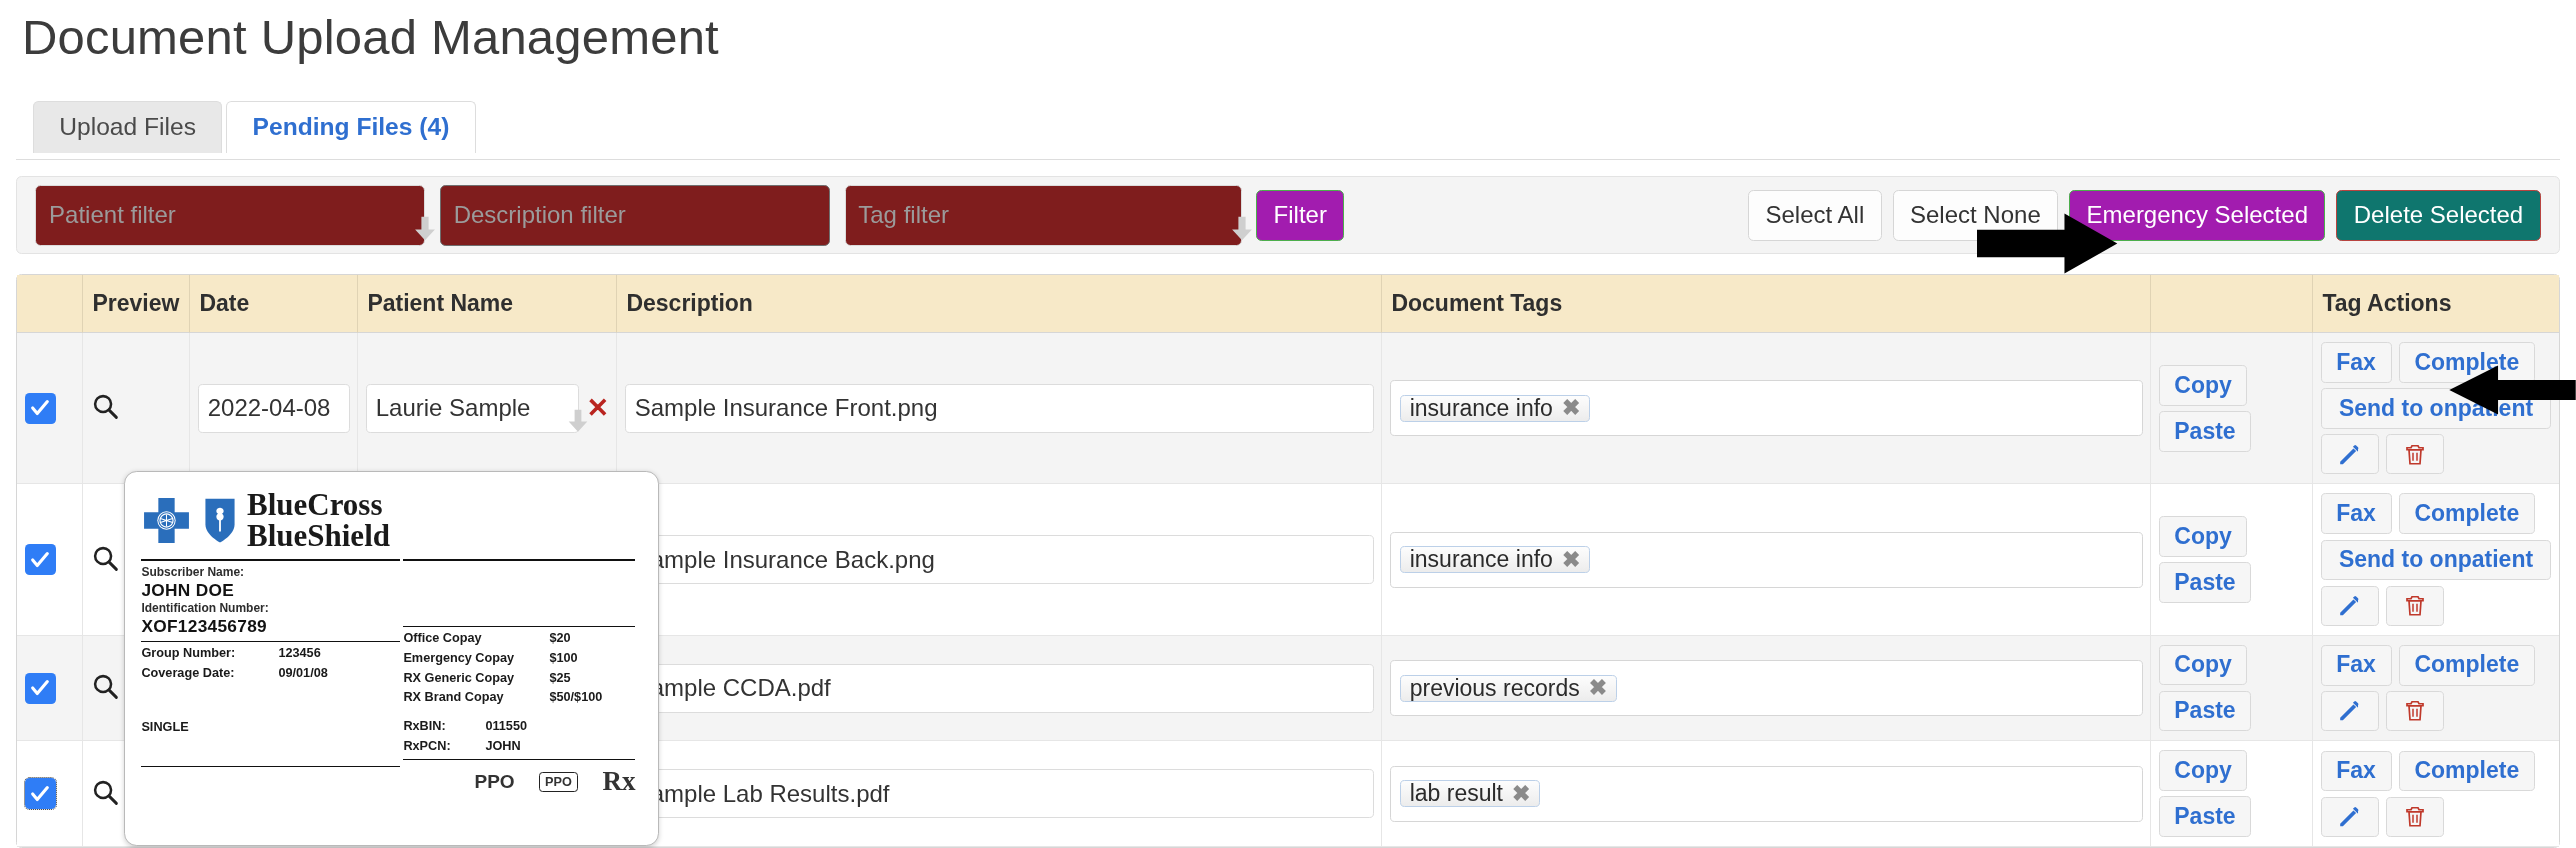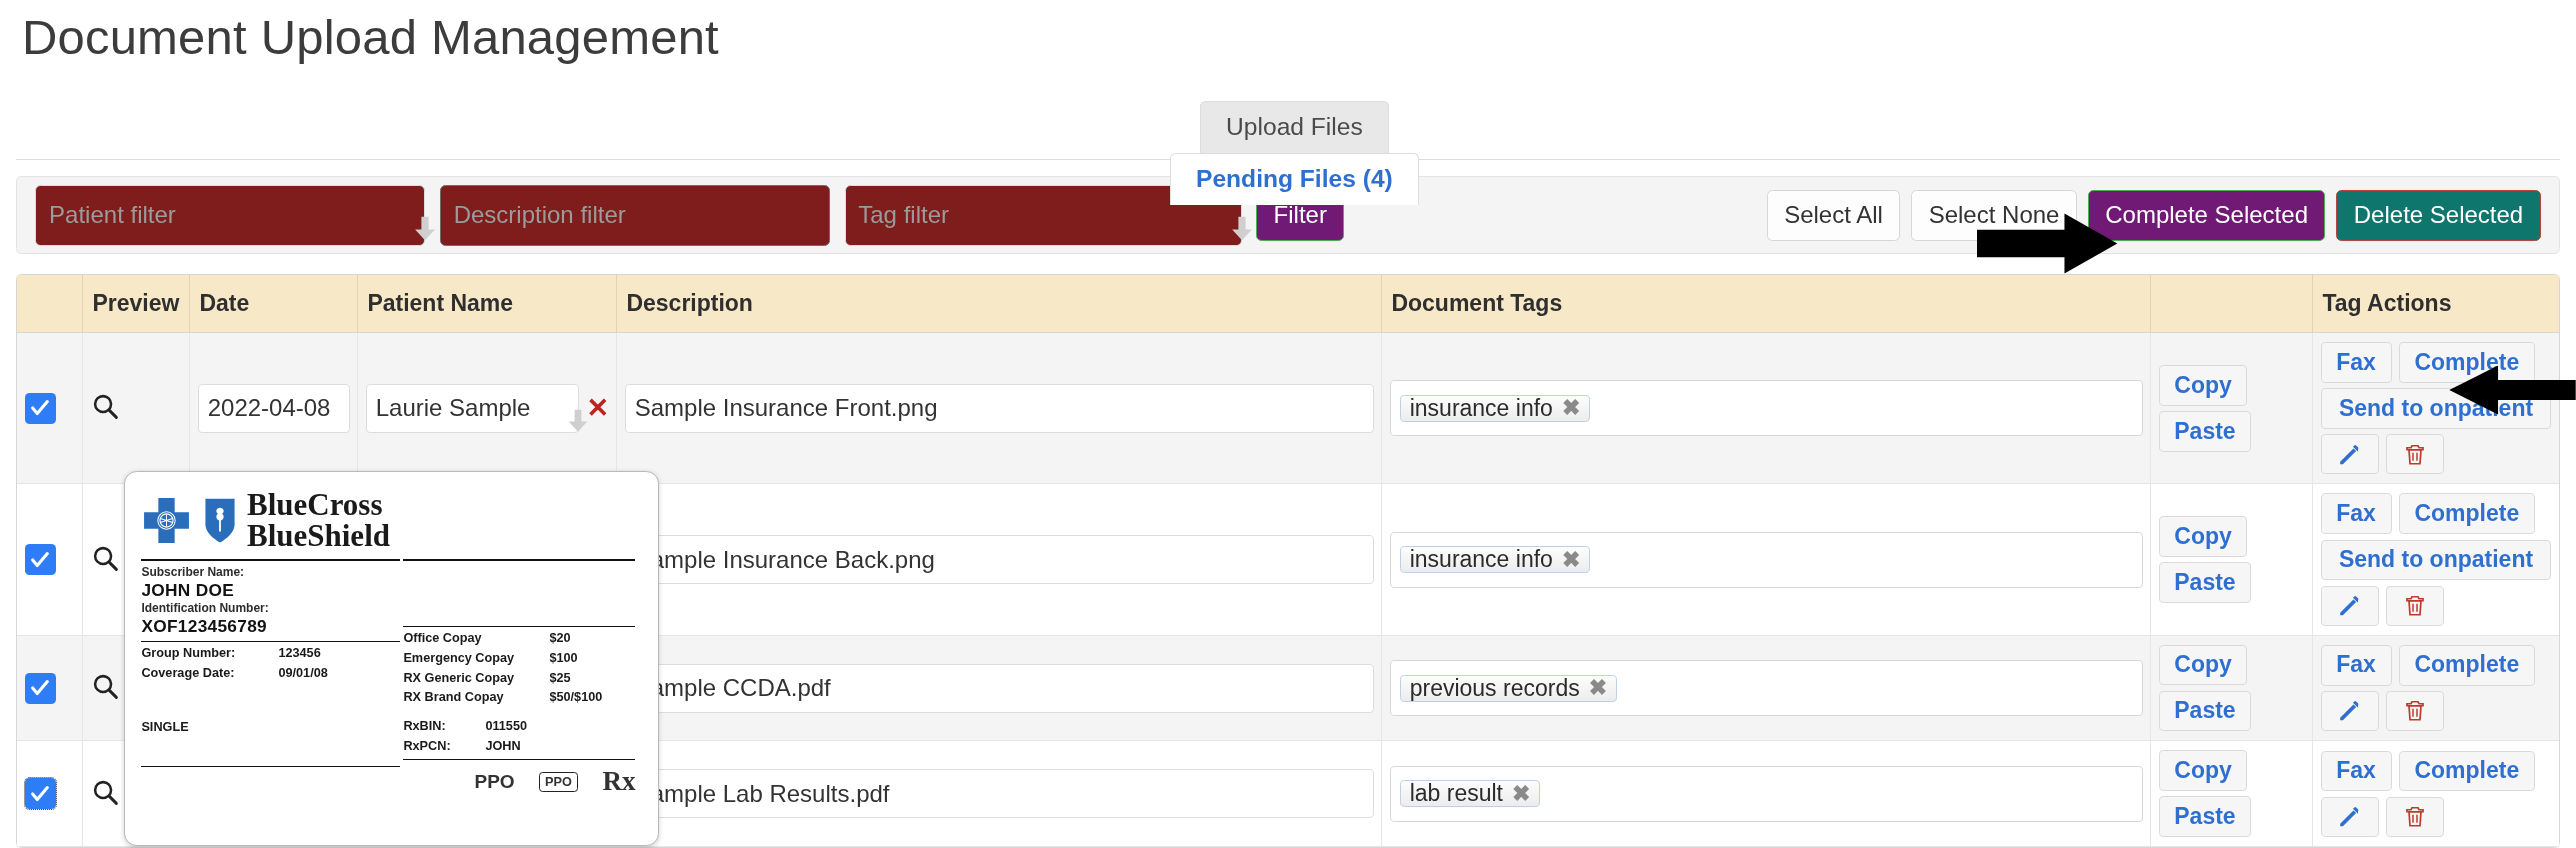--- a/index.html
+++ b/index.html
@@ -21,26 +21,25 @@
     color:#3c3c3c;
     line-height:1.1;
     margin: 11px 0 0 5.5px;
     letter-spacing:0.2px;
   }
 
   
   .tabs {
     margin-top: 35px;
     display:flex;
-    align-items:center;
+    align-items:flex-start;
     border-bottom:0.9px solid #ddd;
     padding-left:16.4px;
     position:relative;
     height:60px;
-    flex-direction:column;
   }
   .tab {
     font-size:24.6px;
     padding: 13.7px 25.5px 12.7px;
     border:0.9px solid #ddd;
     border-bottom:none;
     border-radius:5.5px 5.5px 0 0;
     background:#e8e8e8;
     color:#4a4a4a;
     margin-right:3.6px;
@@ -96,21 +95,21 @@
     padding:0 16.4px;
     height:51px;
     display:inline-flex;
     align-items:center;
     justify-content:center;
     cursor:pointer;
     white-space:nowrap;
     border:0.9px solid transparent;
     line-height:1;
   }
-  .btn-green { background:#701a75; border-color:#4cae4c; color:#fff; }
+  .btn-green { background:#a21caf; border-color:#4cae4c; color:#fff; }
   .btn-red   { background:#0f766e; border-color:#b8433f; color:#fff; }
   .btn-white { background:#fdfdfd; border-color:#d6d6d6; color:#333; }
   .right-actions {
     margin-left:auto;
     display:flex;
     align-items:center;
     gap:11px;
     position:relative;
   }
 
@@ -291,21 +290,21 @@
             <path d="M9 2h8v14h7l-11 12L2 16h7z" fill="#cfcfcf"></path>
           </svg>
       </span>
     </div>
 
     <div class="btn btn-green">Filter</div>
 
     <div class="right-actions">
       <div class="btn btn-white">Select All</div>
       <div class="btn btn-white">Select None</div>
-      <div class="btn btn-green">Complete Selected</div>
+      <div class="btn btn-green">Emergency Selected</div>
       <div class="btn btn-red">Delete Selected</div>
     </div>
   </div>
 
   <table class="grid">
     <colgroup>
       <col style="width:66px">
         <col style="width:107px">
         <col style="width:168px">
       <col style="width:259px">

